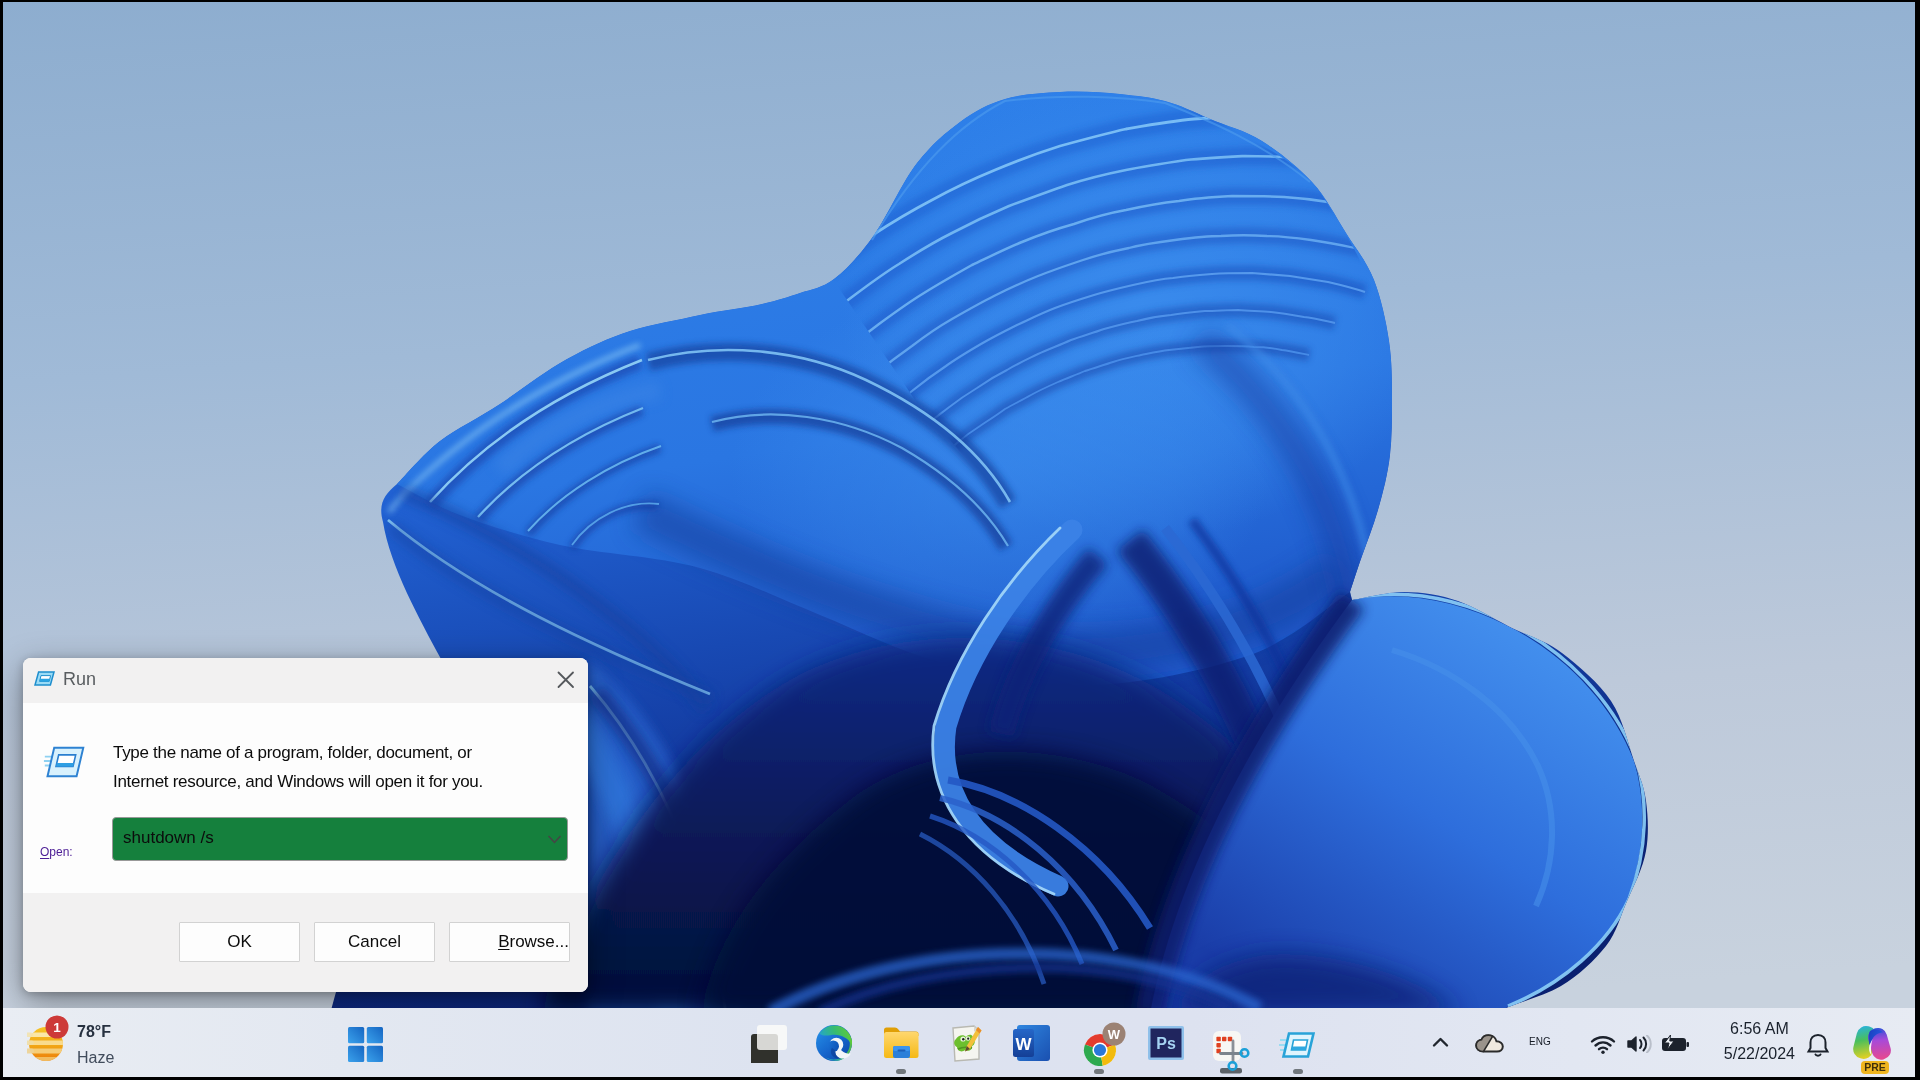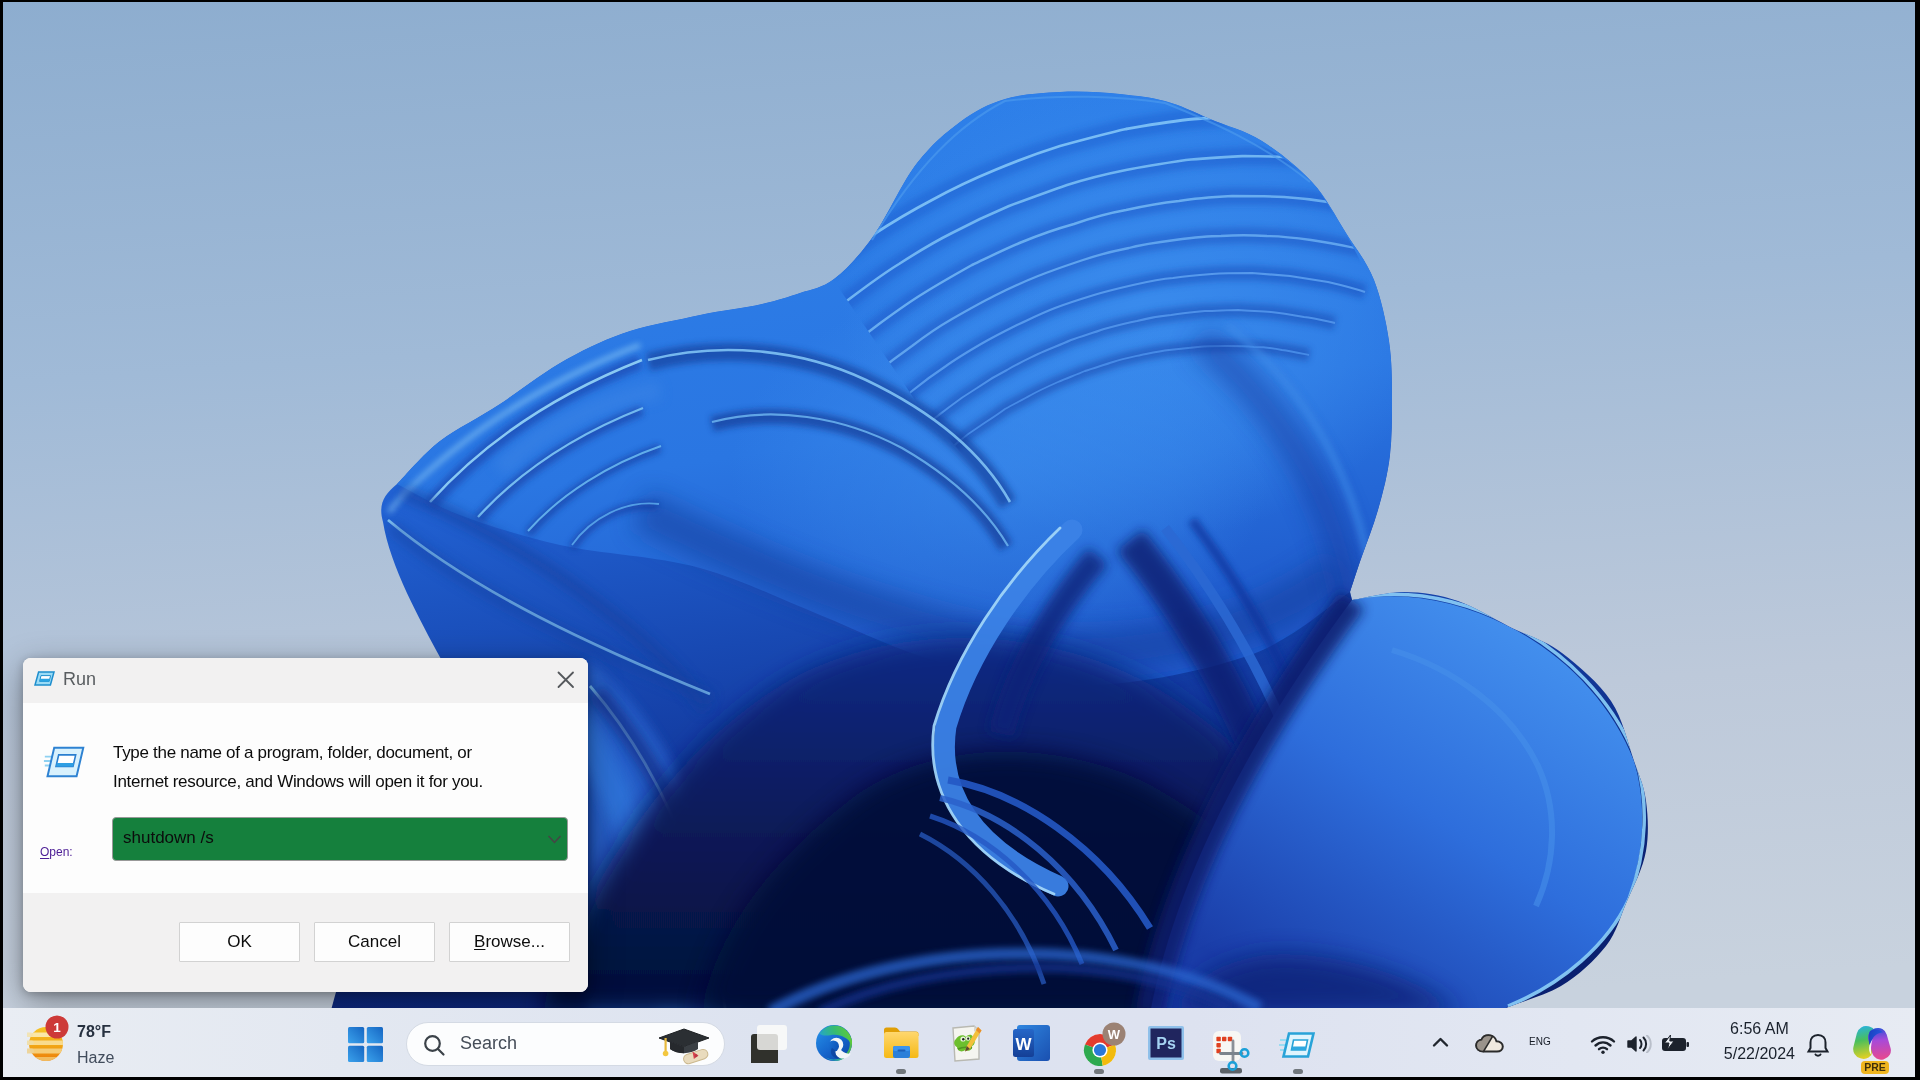--- a/index.html
+++ b/index.html
@@ -207,48 +207,27 @@
     <div class="combo">
       <div class="ctxt">shutdown /s</div>
       <svg style="position:absolute;right:4px;top:15px" width="17" height="13" viewBox="0 0 17 13">
         <path d="M2.5 3 L8.5 9.5 L14.5 3" fill="none" stroke="#454545" stroke-width="1.5"></path>
       </svg>
     </div>
   </div>
   <div class="dlg-foot">
     <div class="btn" style="left:156px;">OK</div>
     <div class="btn" style="left:291px;">Cancel</div>
-    <div class="btn" style="left:426px;"><u>B</u>rowse...</div>
+    <div class="btn" style="left:426px;text-align:right;"><u>B</u>rowse...</div>
   </div>
 </div>
 
 <div class="bar" id="bar">
   <div class="wtemp">78°F</div>
   <div class="whaze">Haze</div>
-  <div class="search">
-    <svg style="position:absolute;left:16px;top:11px" width="23" height="23" viewBox="0 0 23 23">
-      <circle cx="9.5" cy="9.5" r="7.3" fill="none" stroke="#3b4249" stroke-width="2.2"></circle>
-      <path d="M15 15 L20.5 20.5" stroke="#3b4249" stroke-width="2.2" stroke-linecap="round"></path>
-    </svg>
-    <div class="stxt">Search</div>
-    <svg style="position:absolute;right:11px;top:3px" width="58" height="40" viewBox="0 0 58 40">
-      <path d="M29 3 L54 12 L29 21 L4 12 Z" fill="#2b2f33"></path>
-      <path d="M29 3 L54 12 L29 21 L4 12 Z" fill="none" stroke="#1d2023" stroke-width="1"></path>
-      <path d="M15 15.5 v7.5 c7 5.5 21 5.5 28 0 v-7.5 L29 21 Z" fill="#3a3f44"></path>
-      <path d="M15 15.5 v7.5 c3.5 2.8 8.5 4.2 14 4.2 V 21 Z" fill="#26292d"></path>
-      <rect x="9.5" y="12" width="2.2" height="13" fill="#e8b93c"></rect>
-      <circle cx="10.6" cy="27.5" r="2.8" fill="#f3c73f"></circle>
-      <g transform="rotate(-18 40 30)">
-        <rect x="28" y="26" width="25" height="9.5" rx="4.7" fill="#e9dbbd"></rect>
-        <rect x="28" y="26" width="25" height="9.5" rx="4.7" fill="none" stroke="#cbb88e" stroke-width="1"></rect>
-        <path d="M39 25 l4.5 5.5 l-5.5 2 Z" fill="#d8434f"></path>
-        <circle cx="41" cy="30" r="1.5" fill="#b93a45"></circle>
-      </g>
-    </svg>
-  </div>
   <div class="clock">6:56 AM<br>5/22/2024</div>
 
   <svg class="witem" style="left:27px;top:7px" width="48" height="56" viewBox="0 0 48 56">
     <defs>
         <linearGradient id="sun" x1="0" y1="0" x2="0" y2="1">
       <stop offset="0" stop-color="#f6c426"></stop>
           <stop offset="0.55" stop-color="#f2a615"></stop>
           <stop offset="1" stop-color="#ec7c0a"></stop>
     </linearGradient>
     <clipPath id="sclip">

